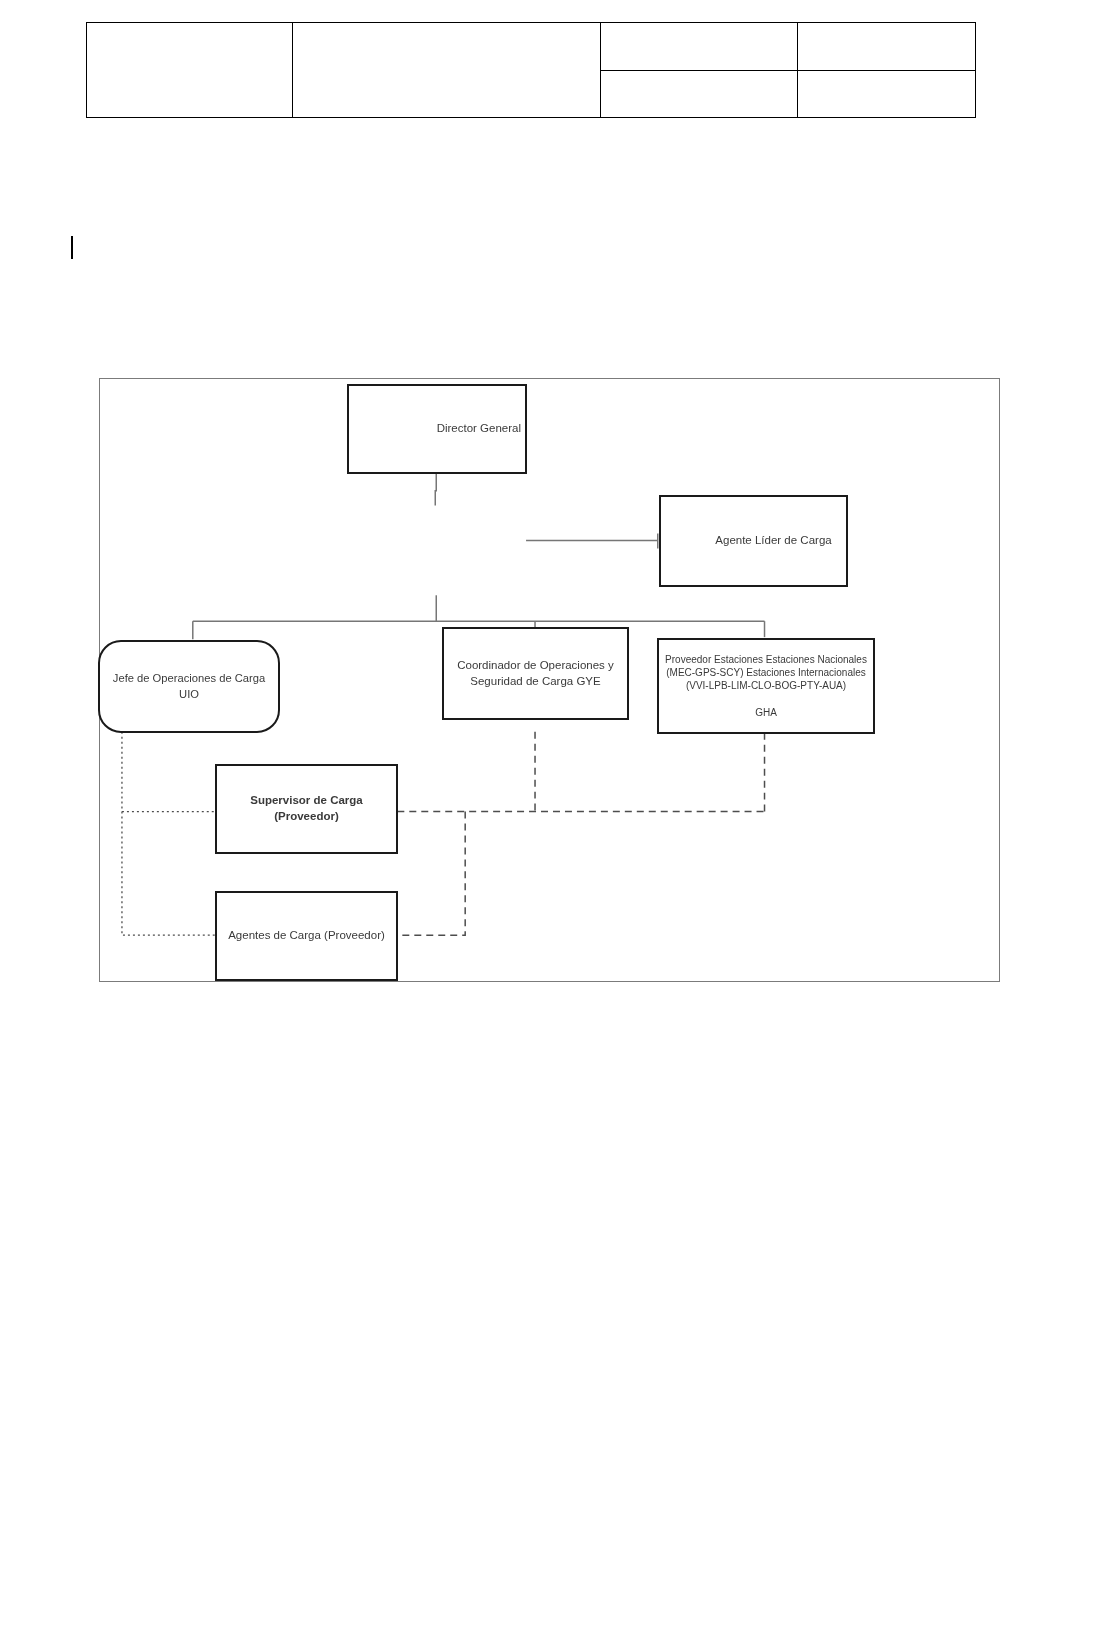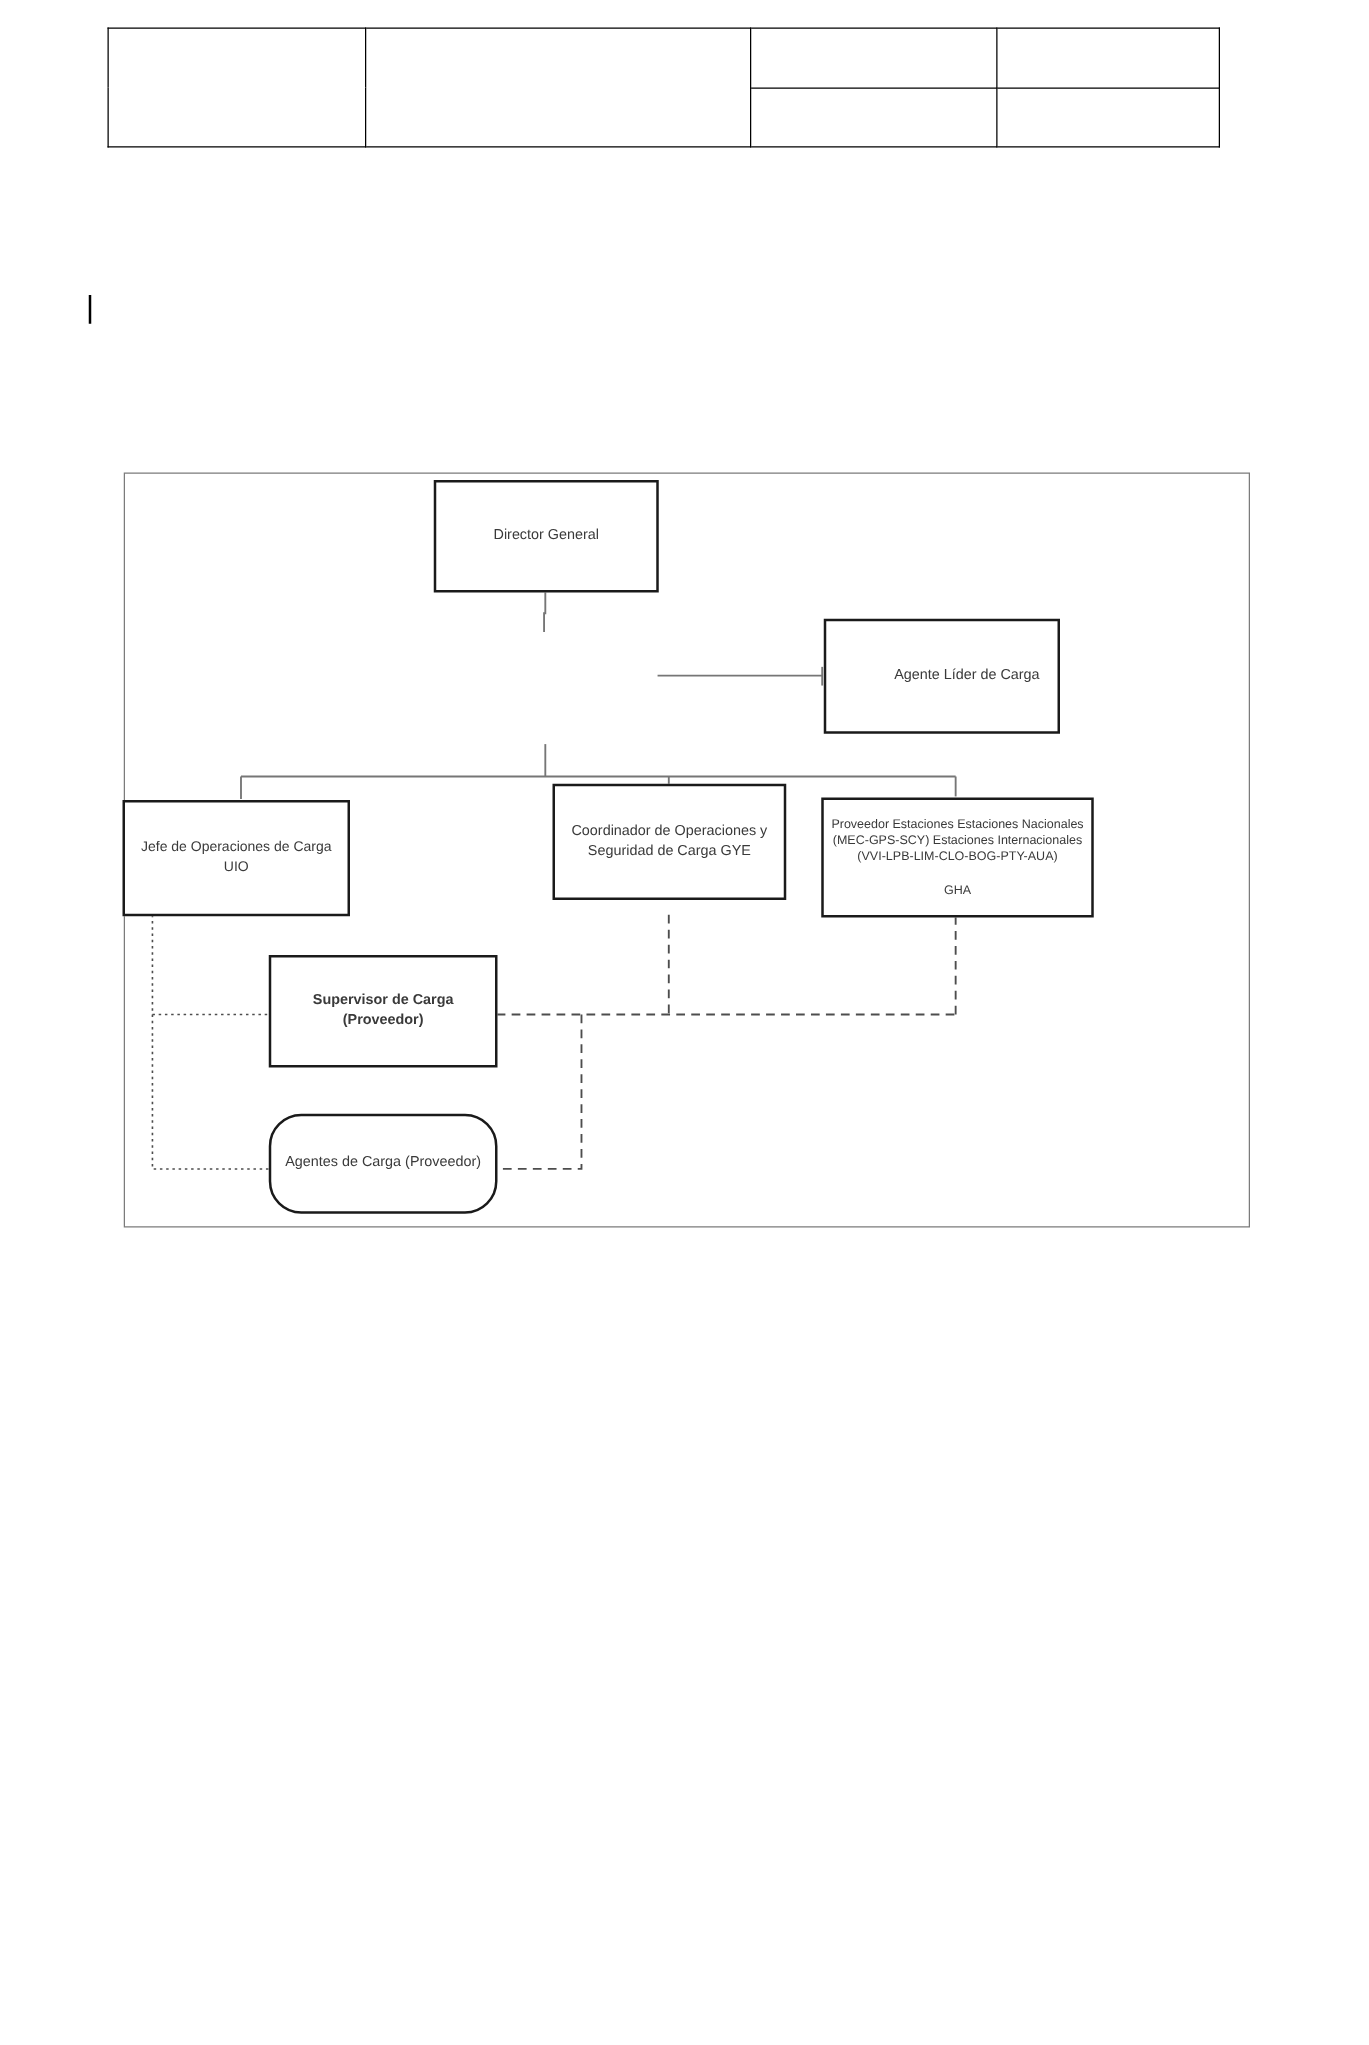--- a/index.html
+++ b/index.html
@@ -76,31 +76,31 @@
     color: #3a3a3a;
     padding: 2px 4px;
     z-index: 3;
   }
   .node .node-text {
     display: block;
     width: 100%;
     white-space: pre-line;
   }
 
-  #node-director       { left: 247px; top: 5px;   width: 180px; height: 90px; }
+  #node-director       { left: 247px; top: 5px;   width: 180px; height: 90px; text-align: right; }
   #node-jefe-regional  { left: 247px; top: 127px; width: 180px; height: 90px; }
   #node-agente-lider   { left: 559px; top: 116px; width: 189px; height: 92px; padding-left: 44px; }
   #node-jefe-uio       { left: -2px;  top: 261px; width: 182px; height: 93px;
-                         font-size: 11.2px; }
+                         font-size: 11.2px; border-radius: 23px; }
   #node-coordinador    { left: 342px; top: 248px; width: 187px; height: 93px; }
   #node-proveedor      { left: 557px; top: 259px; width: 218px; height: 96px;
                          font-size: 10px; line-height: 1.32; }
 
   #node-supervisor     { left: 115px; top: 385px; width: 183px; height: 90px; font-weight: bold; }
-  #node-agentes        { left: 115px; top: 512px; width: 183px; height: 80px; border-radius: 26px; }
+  #node-agentes        { left: 115px; top: 512px; width: 183px; height: 90px; }
 
   
   .line-solid { stroke: #767676; stroke-width: 1.5; fill: none; }
   .line-dash  { stroke: #4d4d4d; stroke-width: 1.5; fill: none;
                 stroke-dasharray: 7 5; }
   .line-dot   { stroke: #4d4d4d; stroke-width: 1.3; fill: none;
                 stroke-dasharray: 2 3; }
 </style>
 </head>
 <body>

